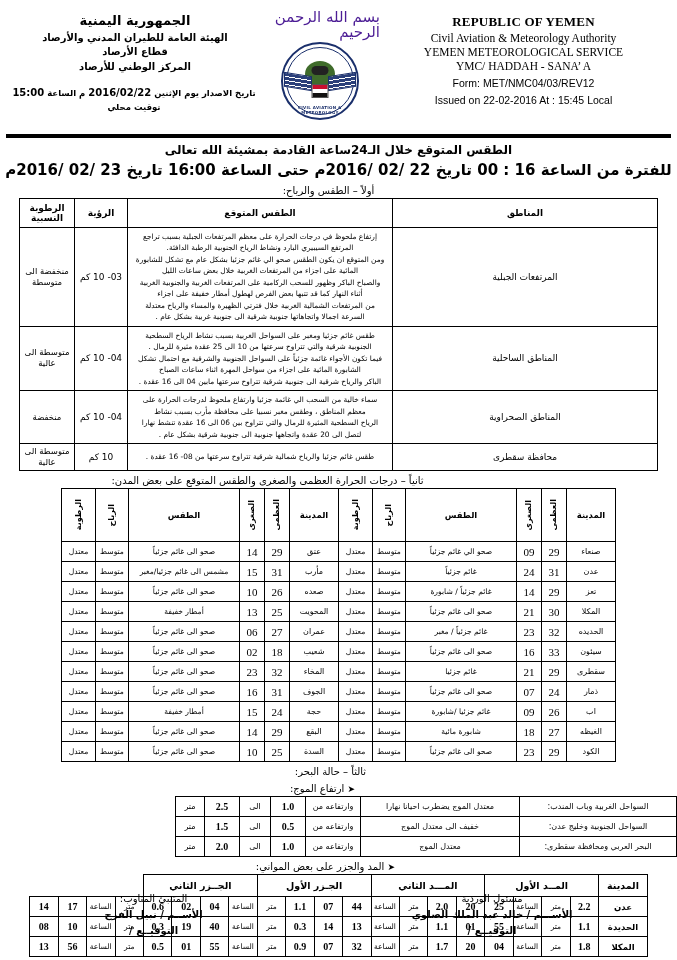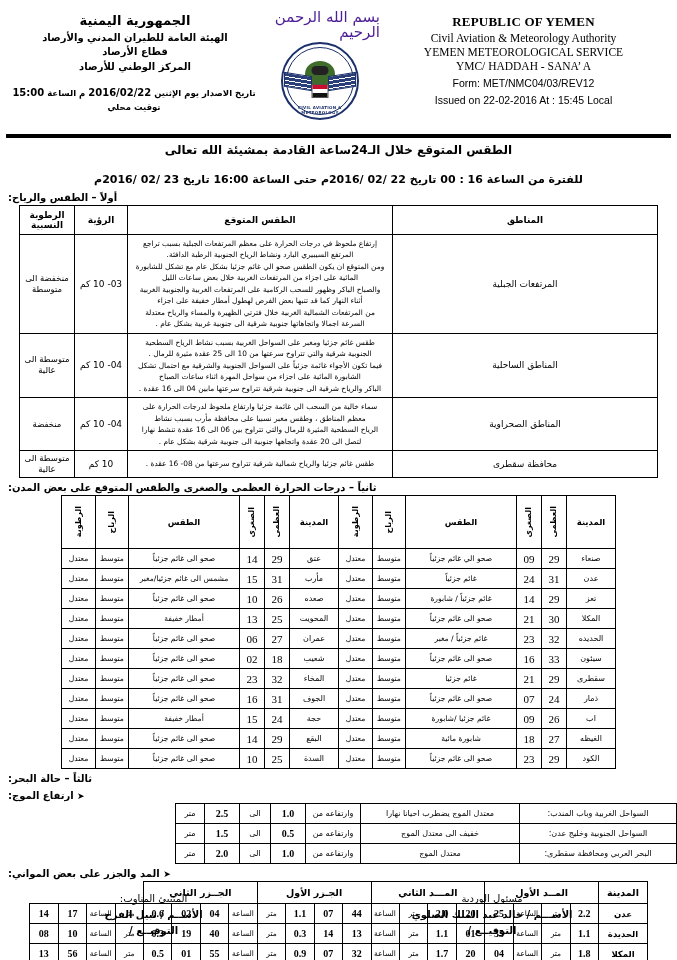--- a/index.html
+++ b/index.html
@@ -138,24 +138,24 @@
   }
 
   .rule-thick {
     height: 4px; background: #000;
     margin: 2px 6px 0 6px;
   }
 
   
   .title-block { text-align: center; padding: 5px 0 2px 0; }
   .title-main { font-size: 12px; font-weight: bold; }
-  .title-sub  { font-size: 11px; font-weight: bold; margin-top: 16px; }
+  .title-sub  { font-size: 15px; font-weight: bold; margin-top: 4px; }
   .sec-label {
-    font-size: 10px; font-weight: bold;
-    text-align: left;
+    font-size: 10px; font-weight: normal;
+    text-align: center;
     padding: 4px 28px 2px 8px;
   }
   .sec-label.center-ish { padding-right: 150px; }
   .sec-label.tight { padding-right: 24px; }
 
   
   table {
     border-collapse: collapse;
     direction: rtl;
     background: #fff;

